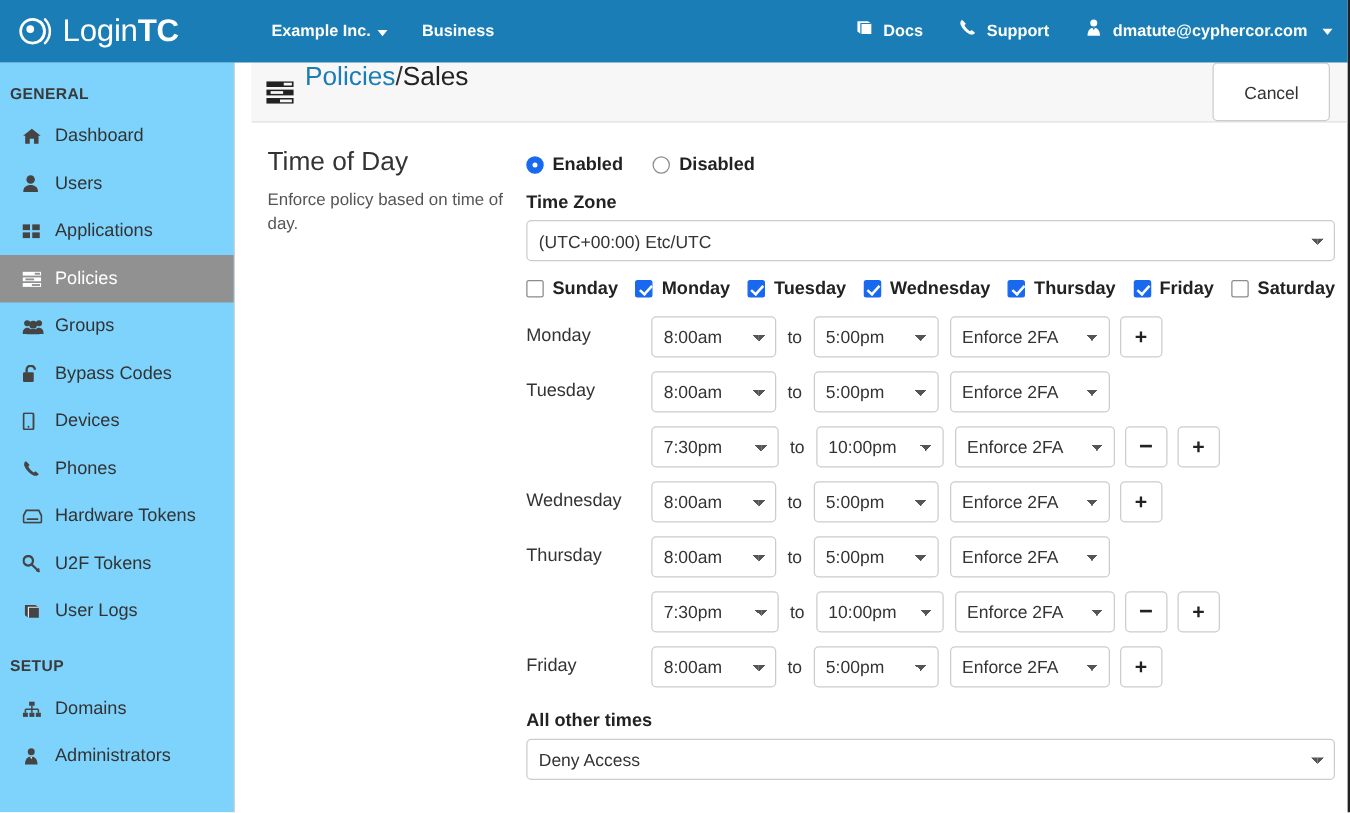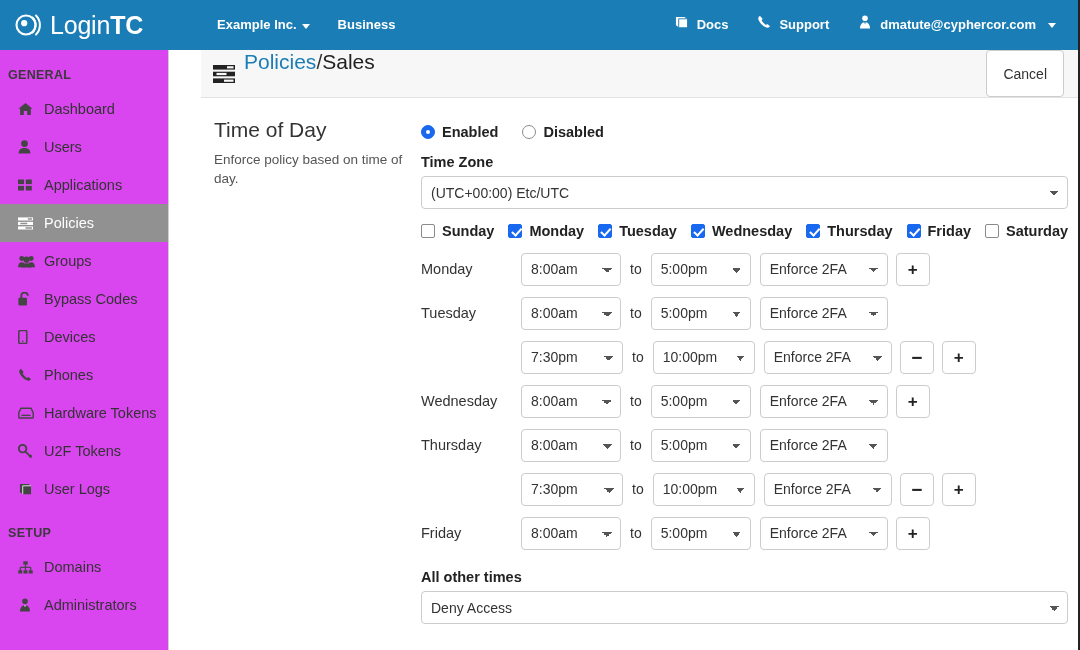--- a/index.html
+++ b/index.html
@@ -27,31 +27,31 @@
   .brand-logo { width: 30px; height: 30px; margin-right: 6px; flex: none; }
   .brand-text { font-size: 25px; letter-spacing: -0.2px; line-height: 1; color: #fff; font-weight: 300; }
   .brand-text b { font-weight: 700; }
   .nav-left { display: flex; align-items: center; gap: 0px; }
   .nav-item {
     color: #fff; font-size: 13px; font-weight: 700;
     padding: 0 14px; height: 50px; line-height: 50px;
     text-decoration: none; white-space: nowrap; cursor: pointer;
   }
   .nav-item.plain { font-weight: 700; }
-  .nav-right { margin-left: auto; display: flex; align-items: center; padding-right: 10px; }
+  .nav-right { margin-left: auto; display: flex; align-items: center; padding-right: 0; }
   .nav-right .nav-item { display: flex; align-items: center; gap: 7px; }
   .caret { display: inline-block; width: 0; height: 0;
     border-left: 4.5px solid transparent; border-right: 4.5px solid transparent;
     border-top: 5px solid #fff; margin-left: 5px; }
   .nic { display: inline-block; width: 16px; text-align: center; font-size: 13px; }
 
   
   .sidebar {
-    position: absolute; top: 50px; left: 0; width: 169px; height: 600px;
-    background: #d946ef; border-right: 1px solid #d0d0d0;
+    position: absolute; top: 50px; left: 0; width: 188px; height: 600px;
+    background: #7dd3fc; border-right: 1px solid #d0d0d0;
     overflow: hidden;
   }
   .side-head {
     font-size: 12.5px; font-weight: 700; color: #3a3a3a;
     letter-spacing: 0.3px; padding: 18px 0 8px 8px;
   }
   .side-item {
     display: flex; align-items: center; height: 38px;
     padding-left: 18px; font-size: 14.5px; color: #333; cursor: pointer;
   }
@@ -66,21 +66,21 @@
     height: 48px; border-bottom: 1px solid #e2e2e2; background: #f7f7f7;
     display: flex; padding: 0 14px 0 12px;
   }
   .crumb-ic { margin-right: 9px; display: flex; align-items: center; }
   .crumb { font-size: 21px; font-weight: 400; color: #222; white-space: nowrap; }
   .crumb a { color: #1a7db6; text-decoration: none; cursor: pointer; }
   .crumb .sep { color: #333; }
   .btn-cancel {
     margin-left: auto; font-size: 14px; color: #333;
     background: #fff; border: 1px solid #ccc; border-radius: 4px;
-    padding: 6px 16px; cursor: pointer; font-family: inherit;
+    padding: 6px 24px; cursor: pointer; font-family: inherit;
   }
 
   .body-wrap { display: flex; padding: 20px 0 0 0; }
   .col-left { width: 220px; flex: none; padding: 0 18px 0 13px; }
   .col-left h2 { margin: 0 0 9px 0; font-size: 21px; font-weight: 400; color: #333; }
   .col-left p { margin: 0; font-size: 13.5px; line-height: 1.38; color: #555; }
   .col-right { flex: 1; padding-right: 17px; }
 
   .radio-row { display: flex; align-items: center; gap: 0; margin: 6px 0 14px 0; }
   .rlbl { display: flex; align-items: center; font-size: 14.5px; font-weight: 700; color: #222; margin-right: 24px; cursor: pointer; }

